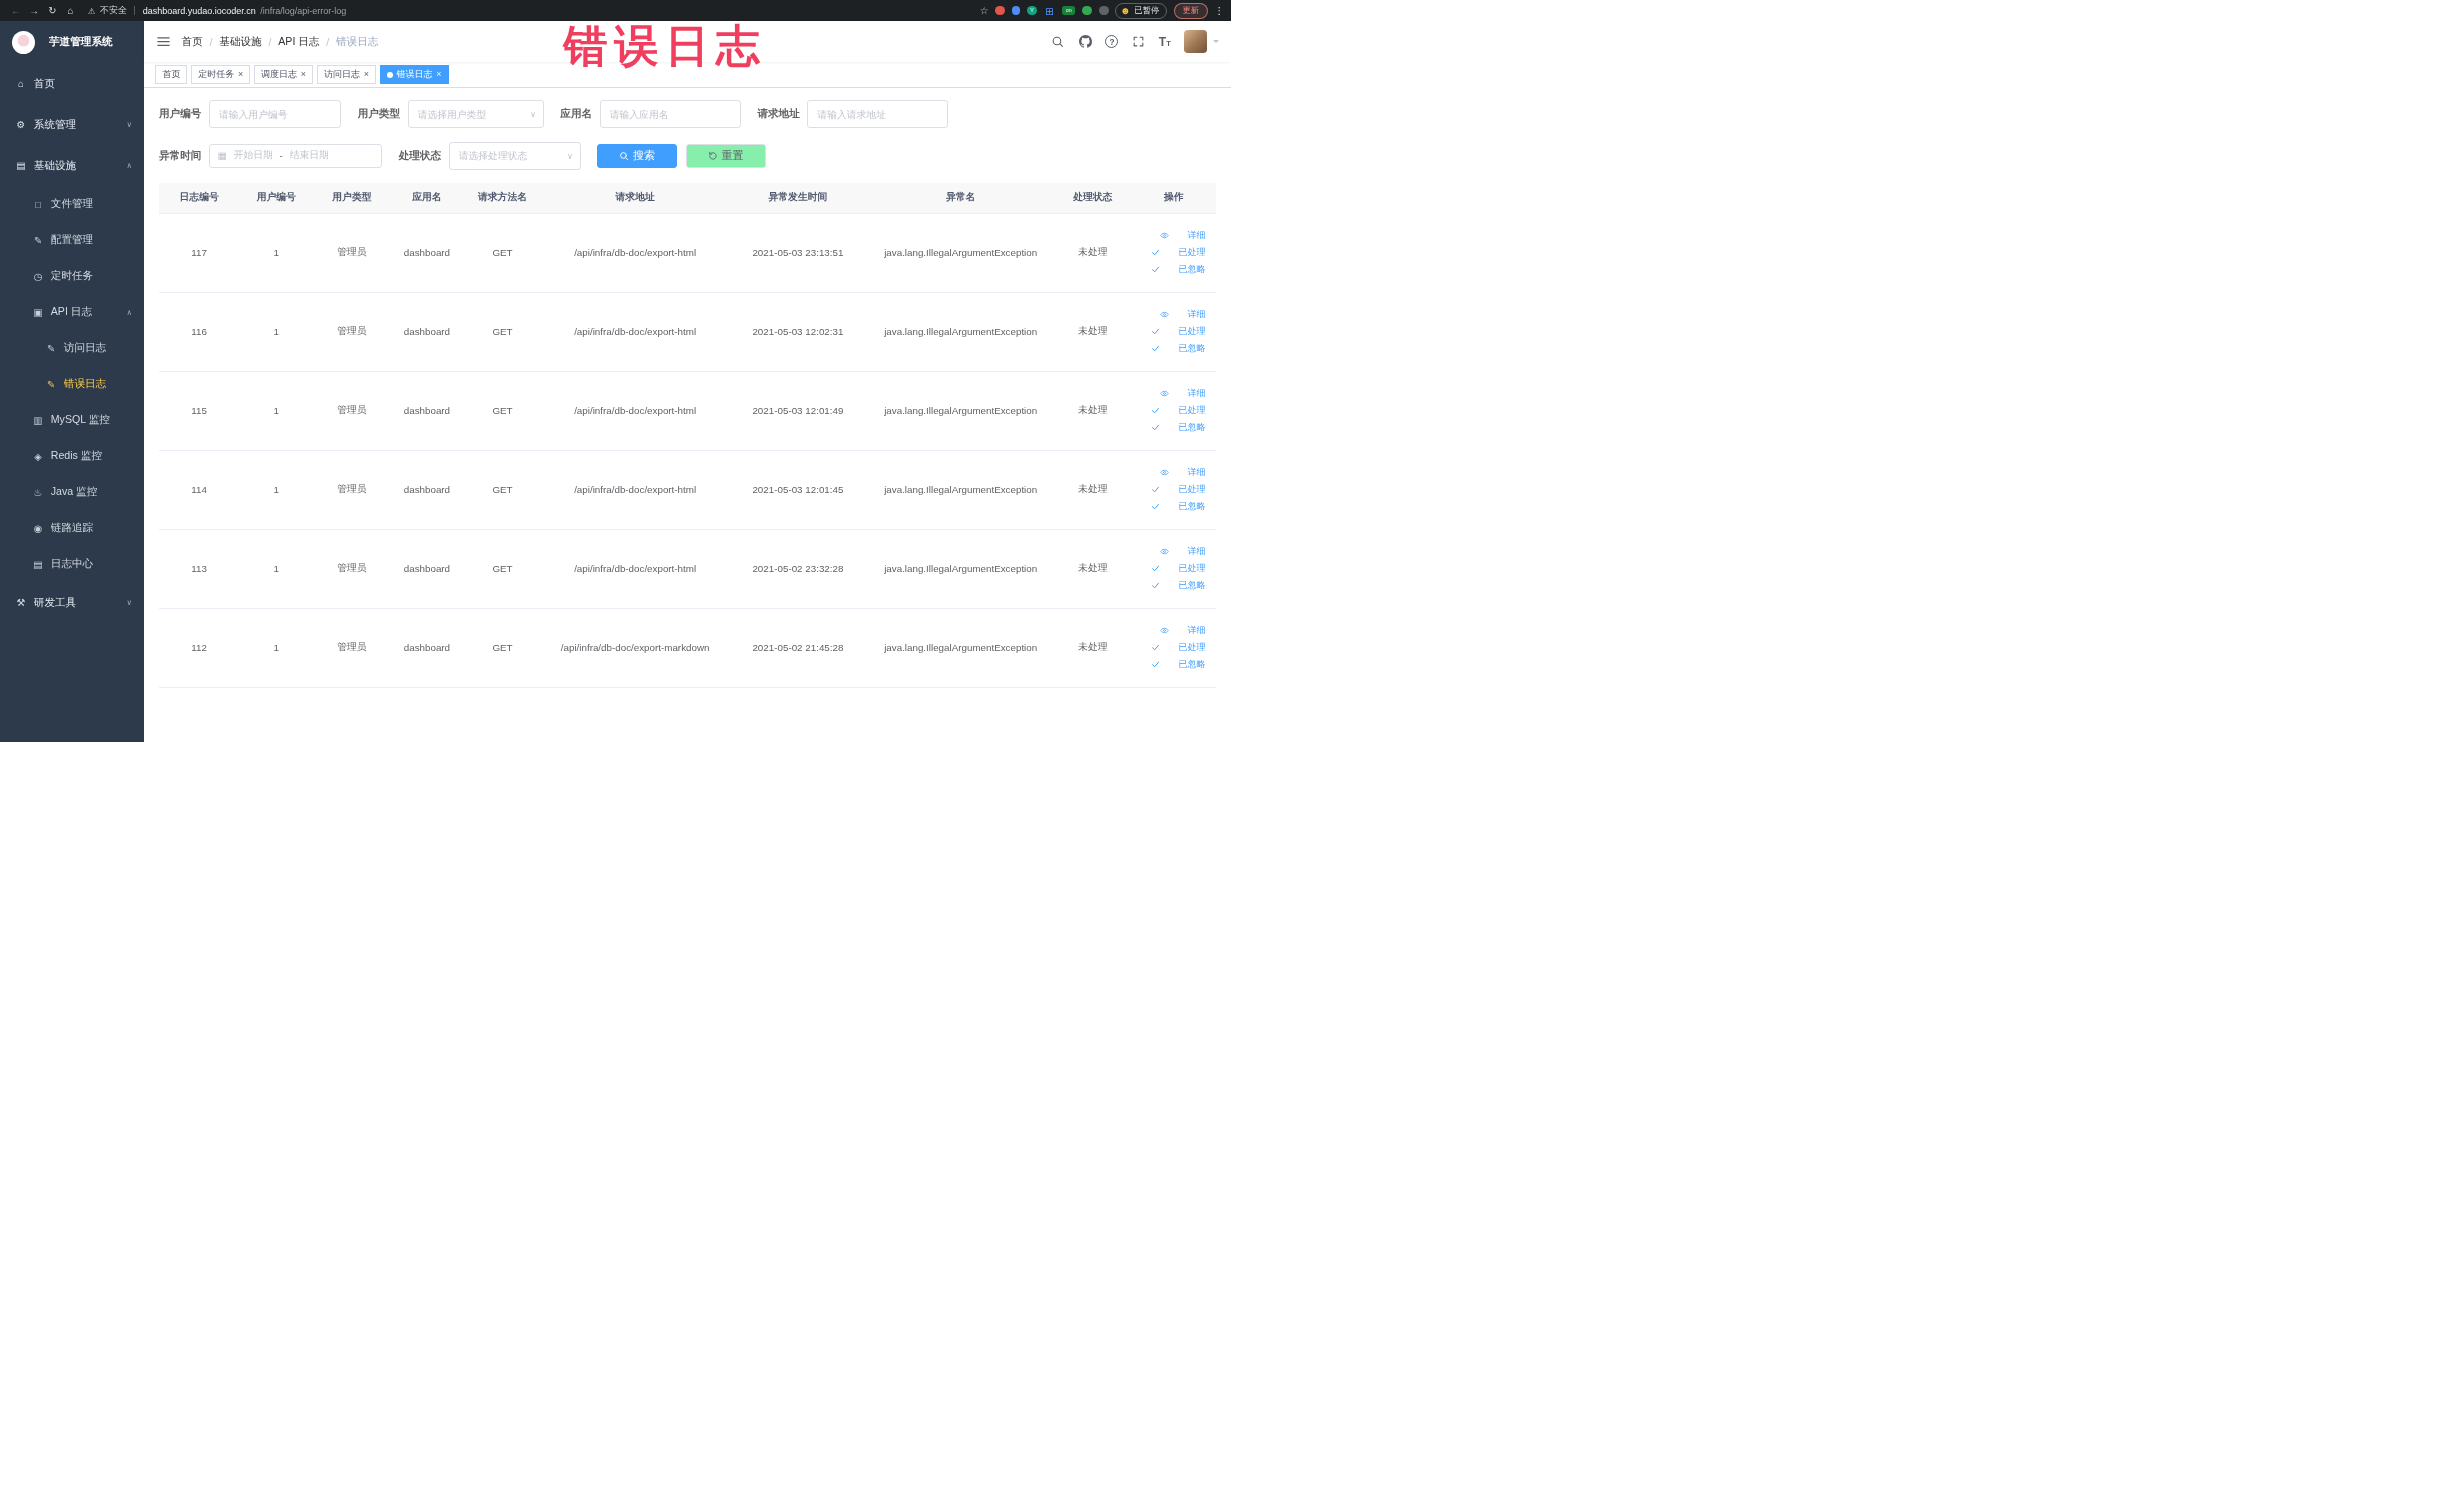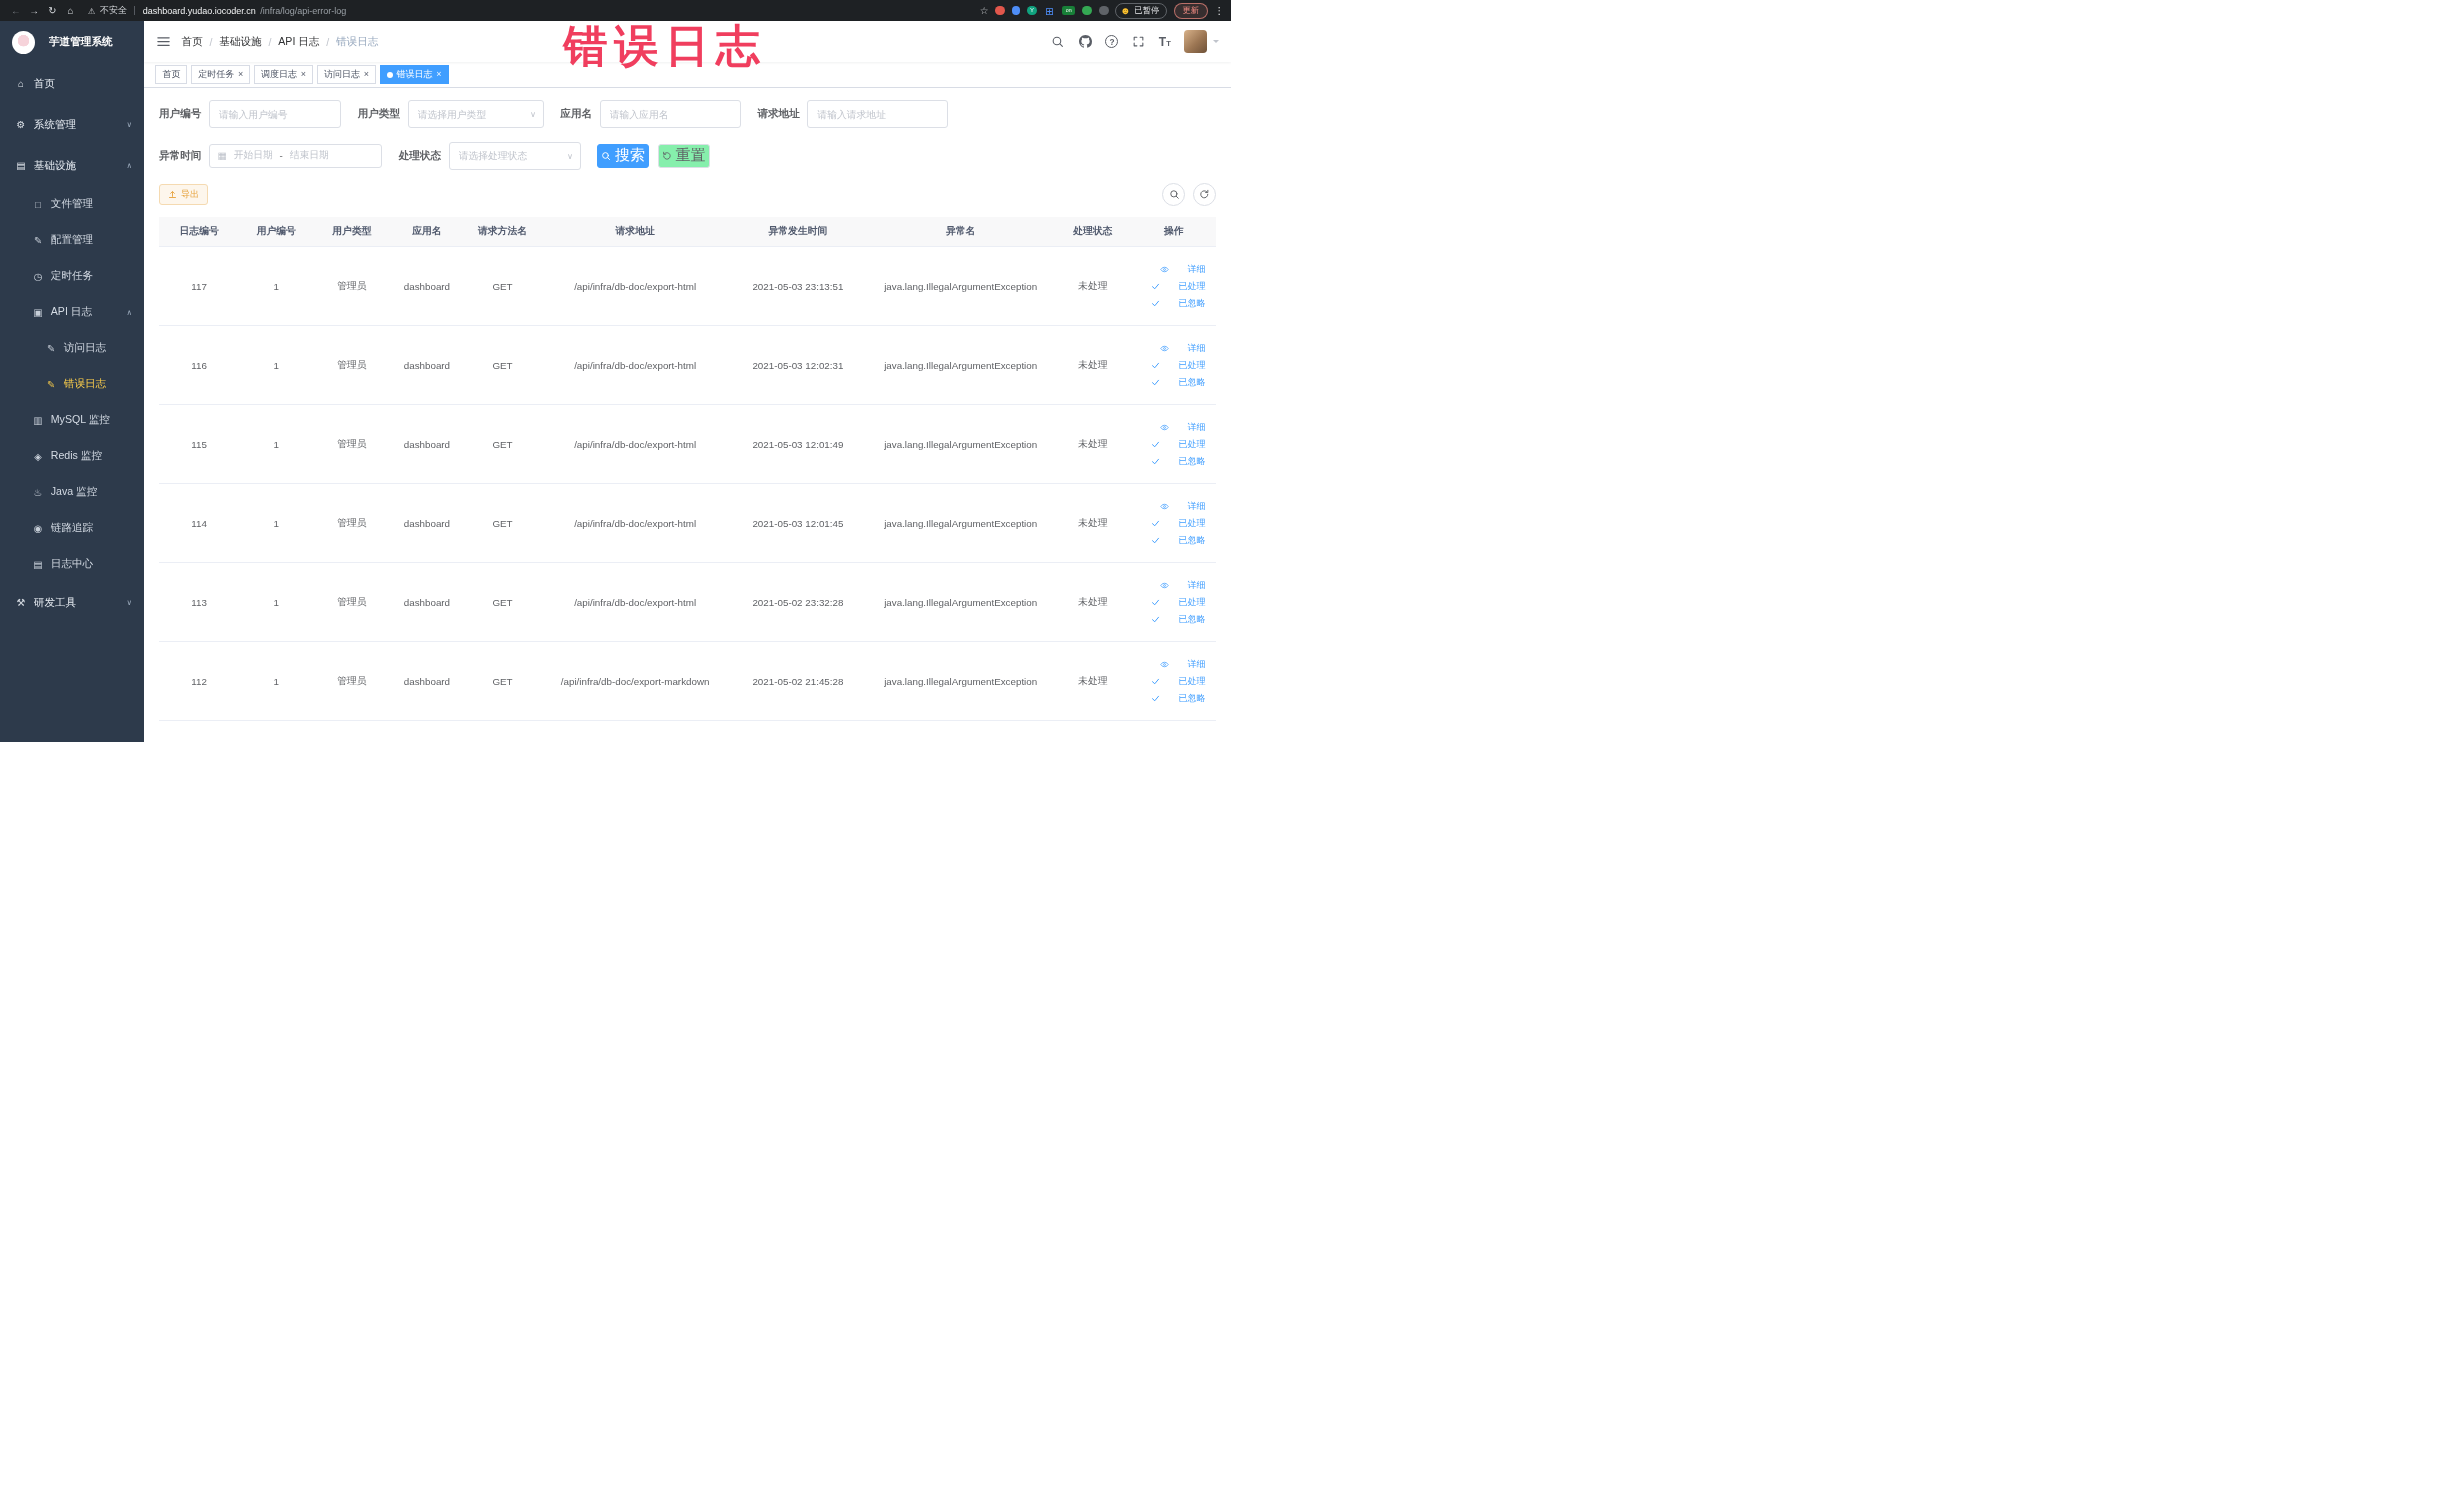--- a/index.html
+++ b/index.html
@@ -81,21 +81,21 @@
 .f-label{font-size:10.6px;font-weight:700;color:#606266;margin-right:7.6px;white-space:nowrap}
 .el{height:24px;border:0.8px solid #dcdfe6;border-radius:3px;padding:13px 9px;font-size:9.8px;color:#606266;outline:none;background:#fff;font-family:inherit}
 .el::placeholder{color:#c0c4cc}
 .inp{width:132px}
 .select{position:relative;display:inline-flex}
 .sel{width:136px;padding-right:21px;cursor:pointer}
 .sel-arrow{position:absolute;right:7.6px;top:50%;transform:translateY(-50%);color:#c0c4cc;font-size:8.3px;pointer-events:none}
 .date-range{width:173px;height:24px;border:0.8px solid #dcdfe6;border-radius:3px;display:flex;align-items:center;padding:0 7.6px;gap:6.8px;font-size:9.8px;color:#c0c4cc;cursor:pointer;background:#fff}
 .cal{font-size:9.8px}
 .range-sep{color:#606266}
-.btn{height:24px;border-radius:3px;font-size:15px;display:inline-flex;align-items:center;gap:3.8px;padding:0 3px;cursor:pointer;font-family:inherit}
+.btn{height:24px;border-radius:3px;font-size:11px;display:inline-flex;align-items:center;gap:3.8px;padding:0 21px;cursor:pointer;font-family:inherit}
 .btn svg{width:9.8px;height:9.8px}
 .btn-primary{background:#409eff;border:0.8px solid #409eff;color:#fff;margin-right:9px}
 .btn-plain{background:#86efac;border:0.8px solid #dcdfe6;color:#606266}
 .table-toolbar{display:flex;align-items:center;margin-bottom:10.6px}
 .btn-export{height:21px;border-radius:3px;background:#fdf6ec;border:0.8px solid #f5dab1;color:#e6a23c;font-size:9px;display:inline-flex;align-items:center;gap:3.8px;padding:0 8.3px;cursor:pointer;font-family:inherit}
 .btn-export svg{width:9px;height:9px}
 .right-tools{margin-left:auto;display:flex;gap:7.6px}
 .circle-btn{width:23px;height:23px;border-radius:50%;border:0.8px solid #dcdfe6;background:#fff;color:#606266;display:inline-flex;align-items:center;justify-content:center;cursor:pointer}
 .circle-btn svg{width:10.6px;height:10.6px}
 
@@ -383,44 +383,20 @@
         </button>
         <button class="btn btn-plain">
           <svg viewBox="0 0 24 24" fill="none" stroke="currentColor" stroke-width="2.2" stroke-linecap="round" stroke-linejoin="round">
               <path d="M4 12a8 8 0 1 0 2.34-5.66"></path>
               <path d="M4 3v5h5"></path>
             </svg>
           <span>重置</span>
         </button>
       </div>
 
-      <div class="table-toolbar">
-        <button class="btn-export">
-          <svg viewBox="0 0 24 24" fill="none" stroke="currentColor" stroke-width="2.4" stroke-linecap="round" stroke-linejoin="round">
-              <path d="M12 17V5"></path>
-              <path d="M7 9l5-5 5 5"></path>
-              <path d="M4 20h16"></path>
-            </svg>
-          <span>导出</span>
-        </button>
-        <div class="right-tools">
-          <button class="circle-btn">
-            <svg viewBox="0 0 24 24" fill="none" stroke="currentColor" stroke-width="2.2" stroke-linecap="round">
-                <circle cx="11" cy="11" r="7"></circle>
-                <path d="M16.5 16.5L21 21"></path>
-              </svg>
-          </button>
-          <button class="circle-btn">
-            <svg viewBox="0 0 24 24" fill="none" stroke="currentColor" stroke-width="2.2" stroke-linecap="round" stroke-linejoin="round">
-                <path d="M20 12a8 8 0 1 1-2.34-5.66"></path>
-                <path d="M20 3v5h-5"></path>
-              </svg>
-          </button>
-        </div>
-      </div>
 
       <table class="grid">
         <colgroup>
           <col style="width:7.6%">
             <col style="width:7%">
             <col style="width:7.3%">
             <col style="width:6.9%">
             <col style="width:7.4%">
           <col style="width:17.7%">
             <col style="width:13.1%">

